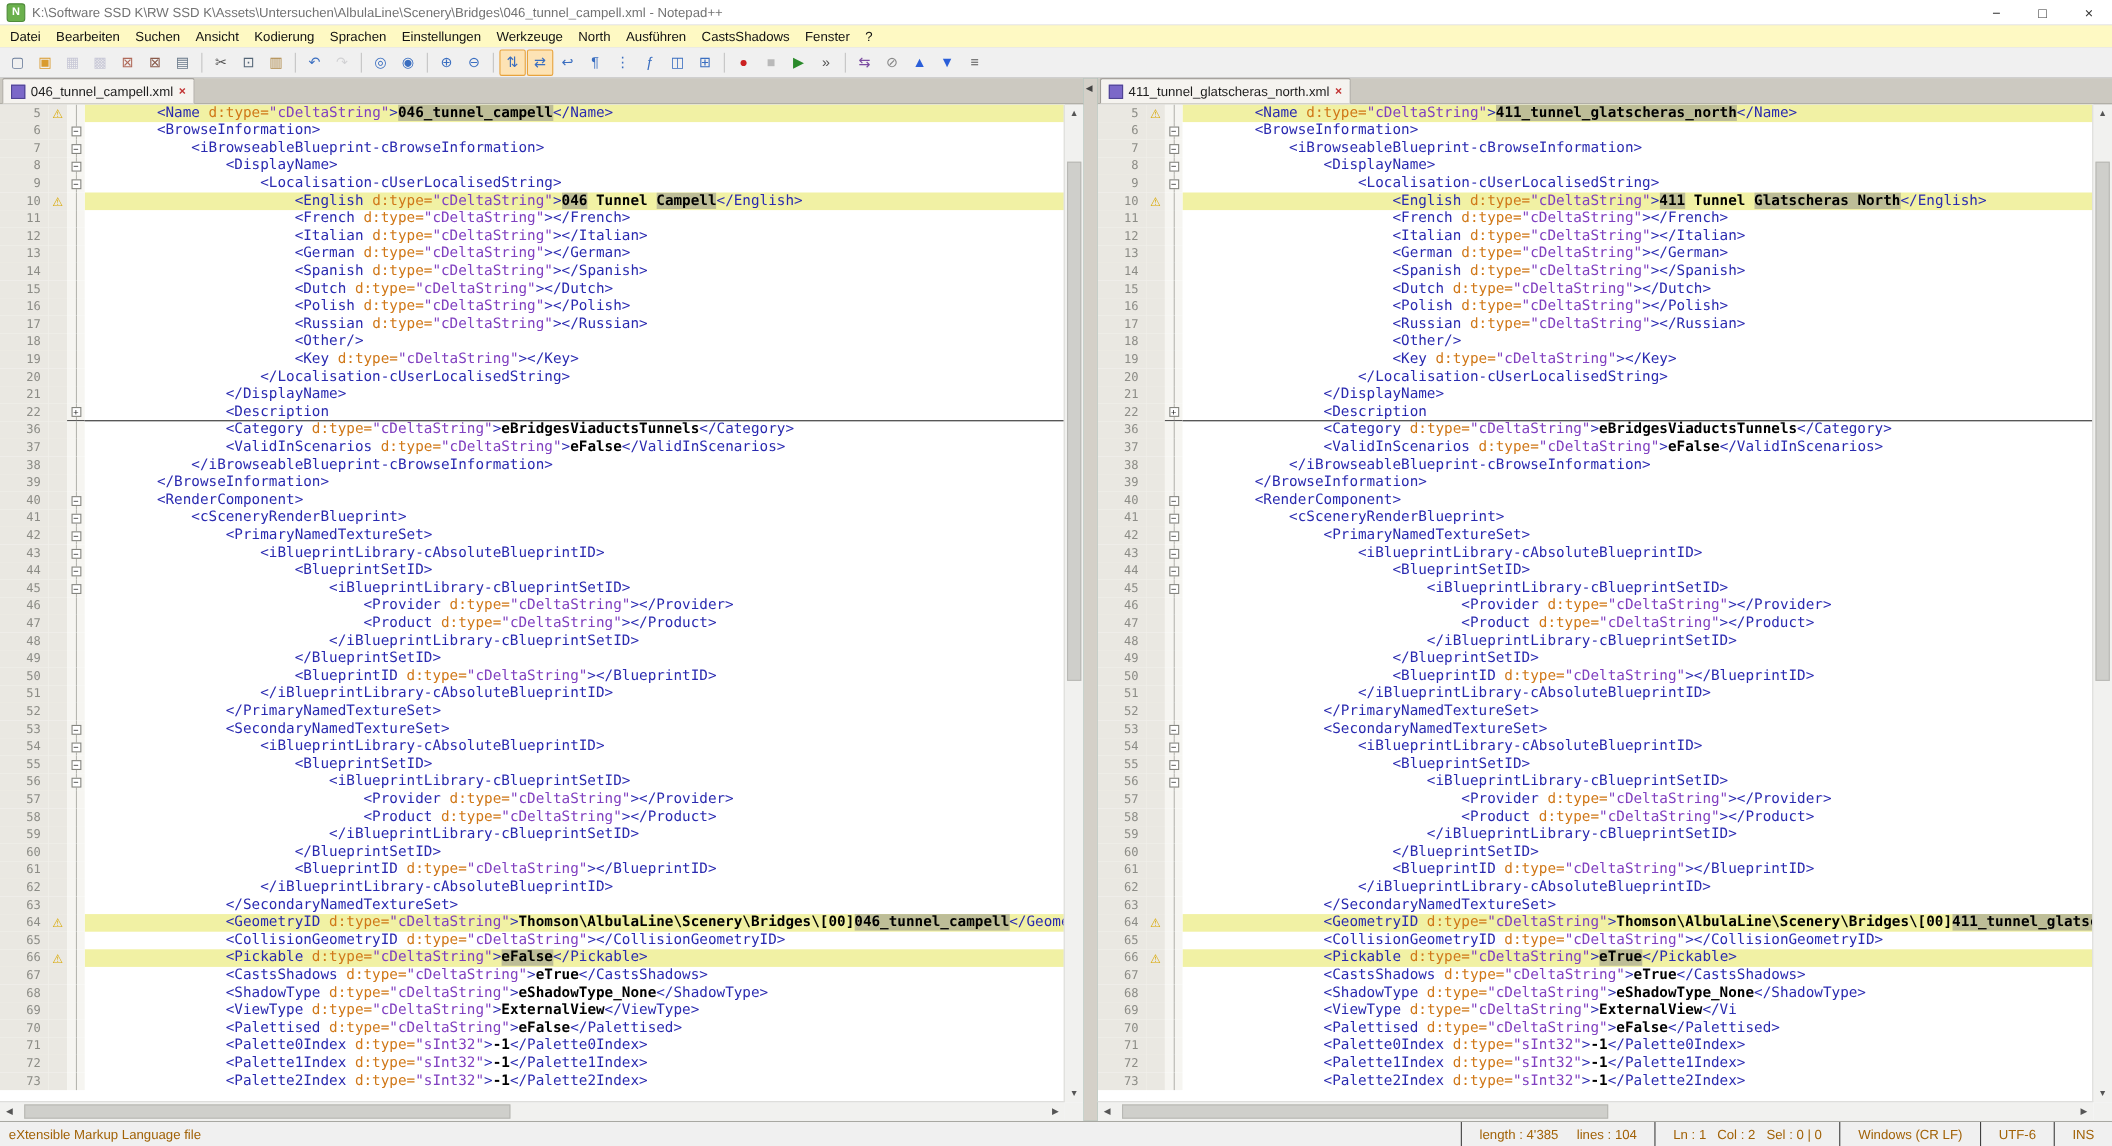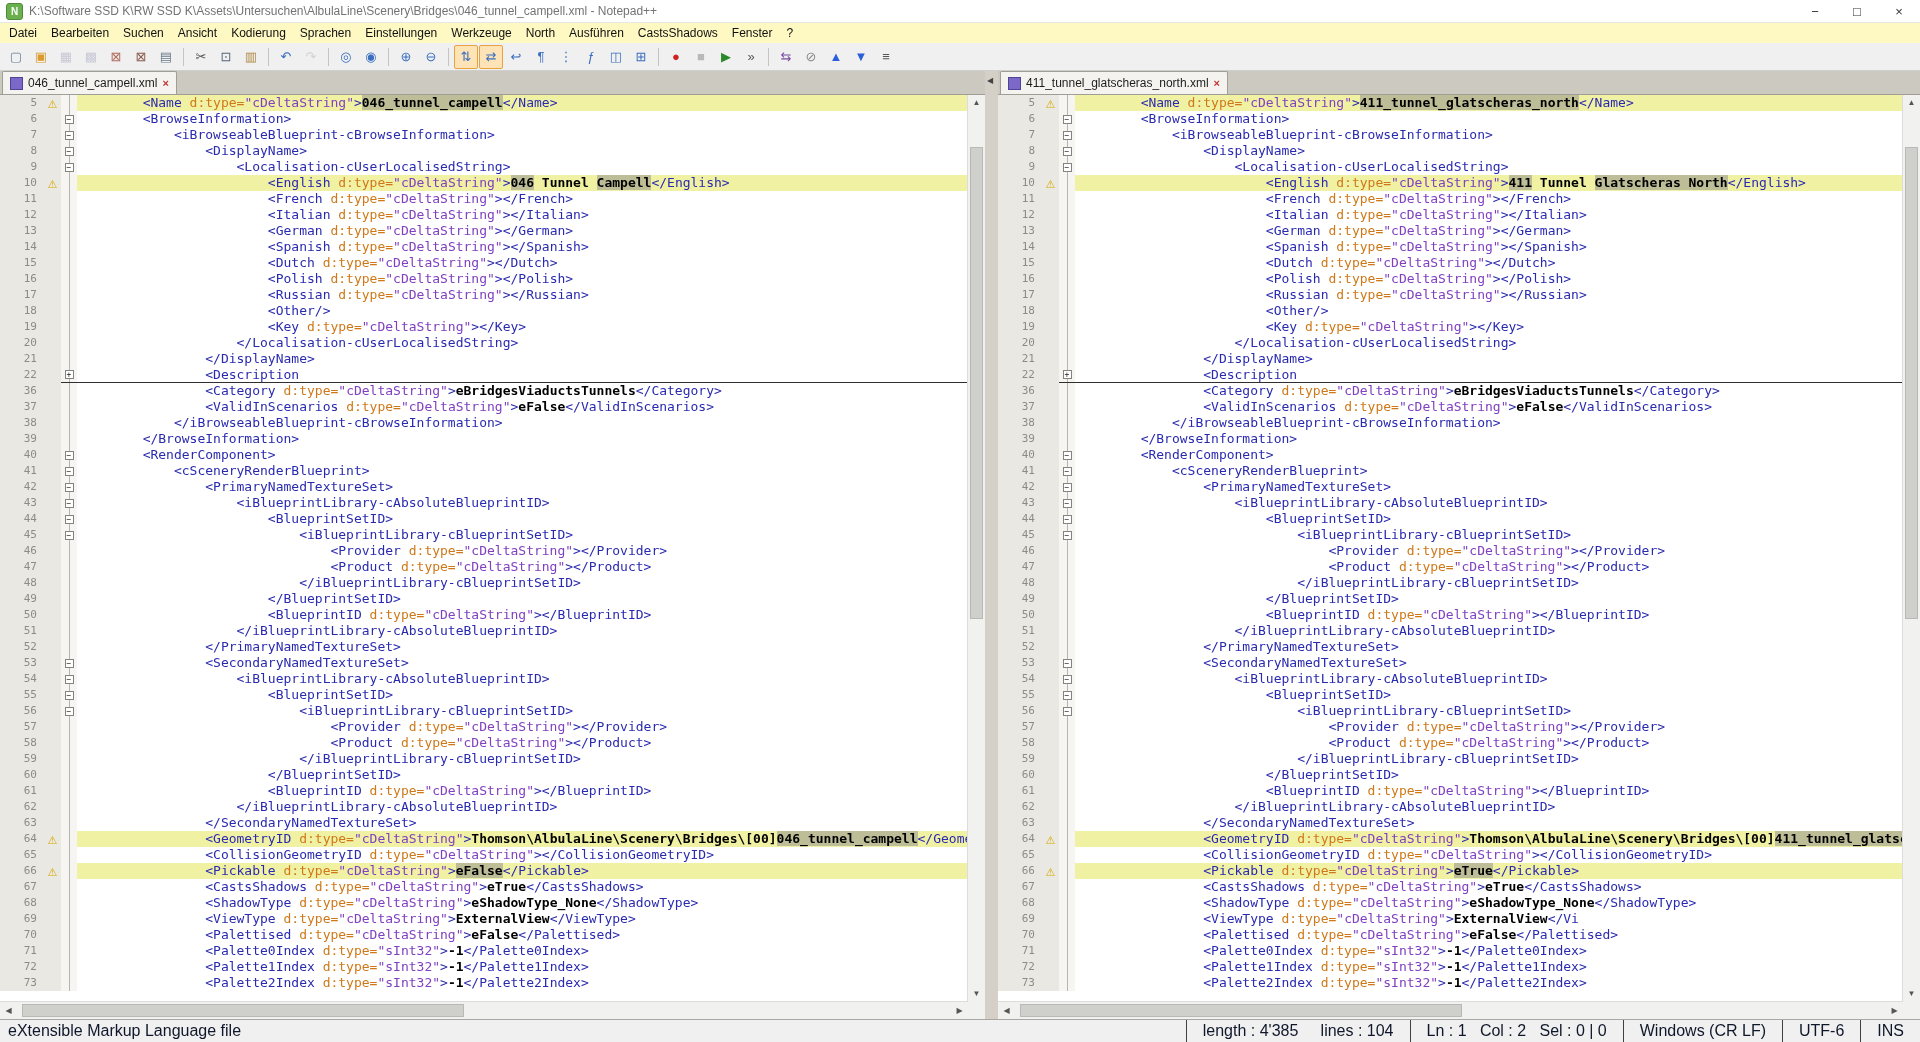--- a/index.html
+++ b/index.html
@@ -65,21 +65,21 @@
   .sarrow{position:absolute;width:17px;height:16px;font-size:8px;color:#555;text-align:center;line-height:16px;}
   .sarrow.up{top:0;left:0;} .sarrow.down{bottom:0;left:0;}
   .vthumb{position:absolute;left:2px;right:2px;top:52px;height:470px;background:#cfcfcb;border:1px solid #b8b8b4;}
   .hscroll{position:absolute;left:0;right:17px;bottom:0;height:17px;background:#f1f1ef;border-top:1px solid #dcdcda;}
   .sarrow.hleft{left:0;top:0;height:17px;line-height:17px;}
   .sarrow.hright{right:0;top:0;height:17px;line-height:17px;}
   .hthumb{position:absolute;top:2px;bottom:2px;left:22px;width:440px;background:#cfcfcb;border:1px solid #b8b8b4;}
   .corner{position:absolute;right:0;bottom:0;width:17px;height:17px;background:#f1f1ef;}
 
   
-  .statusbar{height:22px;flex:0 0 22px;background:#f0f0f0;border-top:1px solid #a8a8a2;display:flex;align-items:stretch;font-size:16px;color:#0f172a;}
+  .statusbar{height:22px;flex:0 0 22px;background:#f0f0f0;border-top:1px solid #a8a8a2;display:flex;align-items:stretch;font-size:12px;color:#a16207;}
   .sb-type{flex:1;display:flex;align-items:center;padding-left:8px;white-space:pre;}
   .sb-seg{display:flex;align-items:center;justify-content:center;border-left:1px solid #404040;padding:0 16px;white-space:pre;}
 </style>
 </head>
 <body>
 
 <div class="app">
 
   <div class="titlebar">
     <span class="app-icon">N</span>

